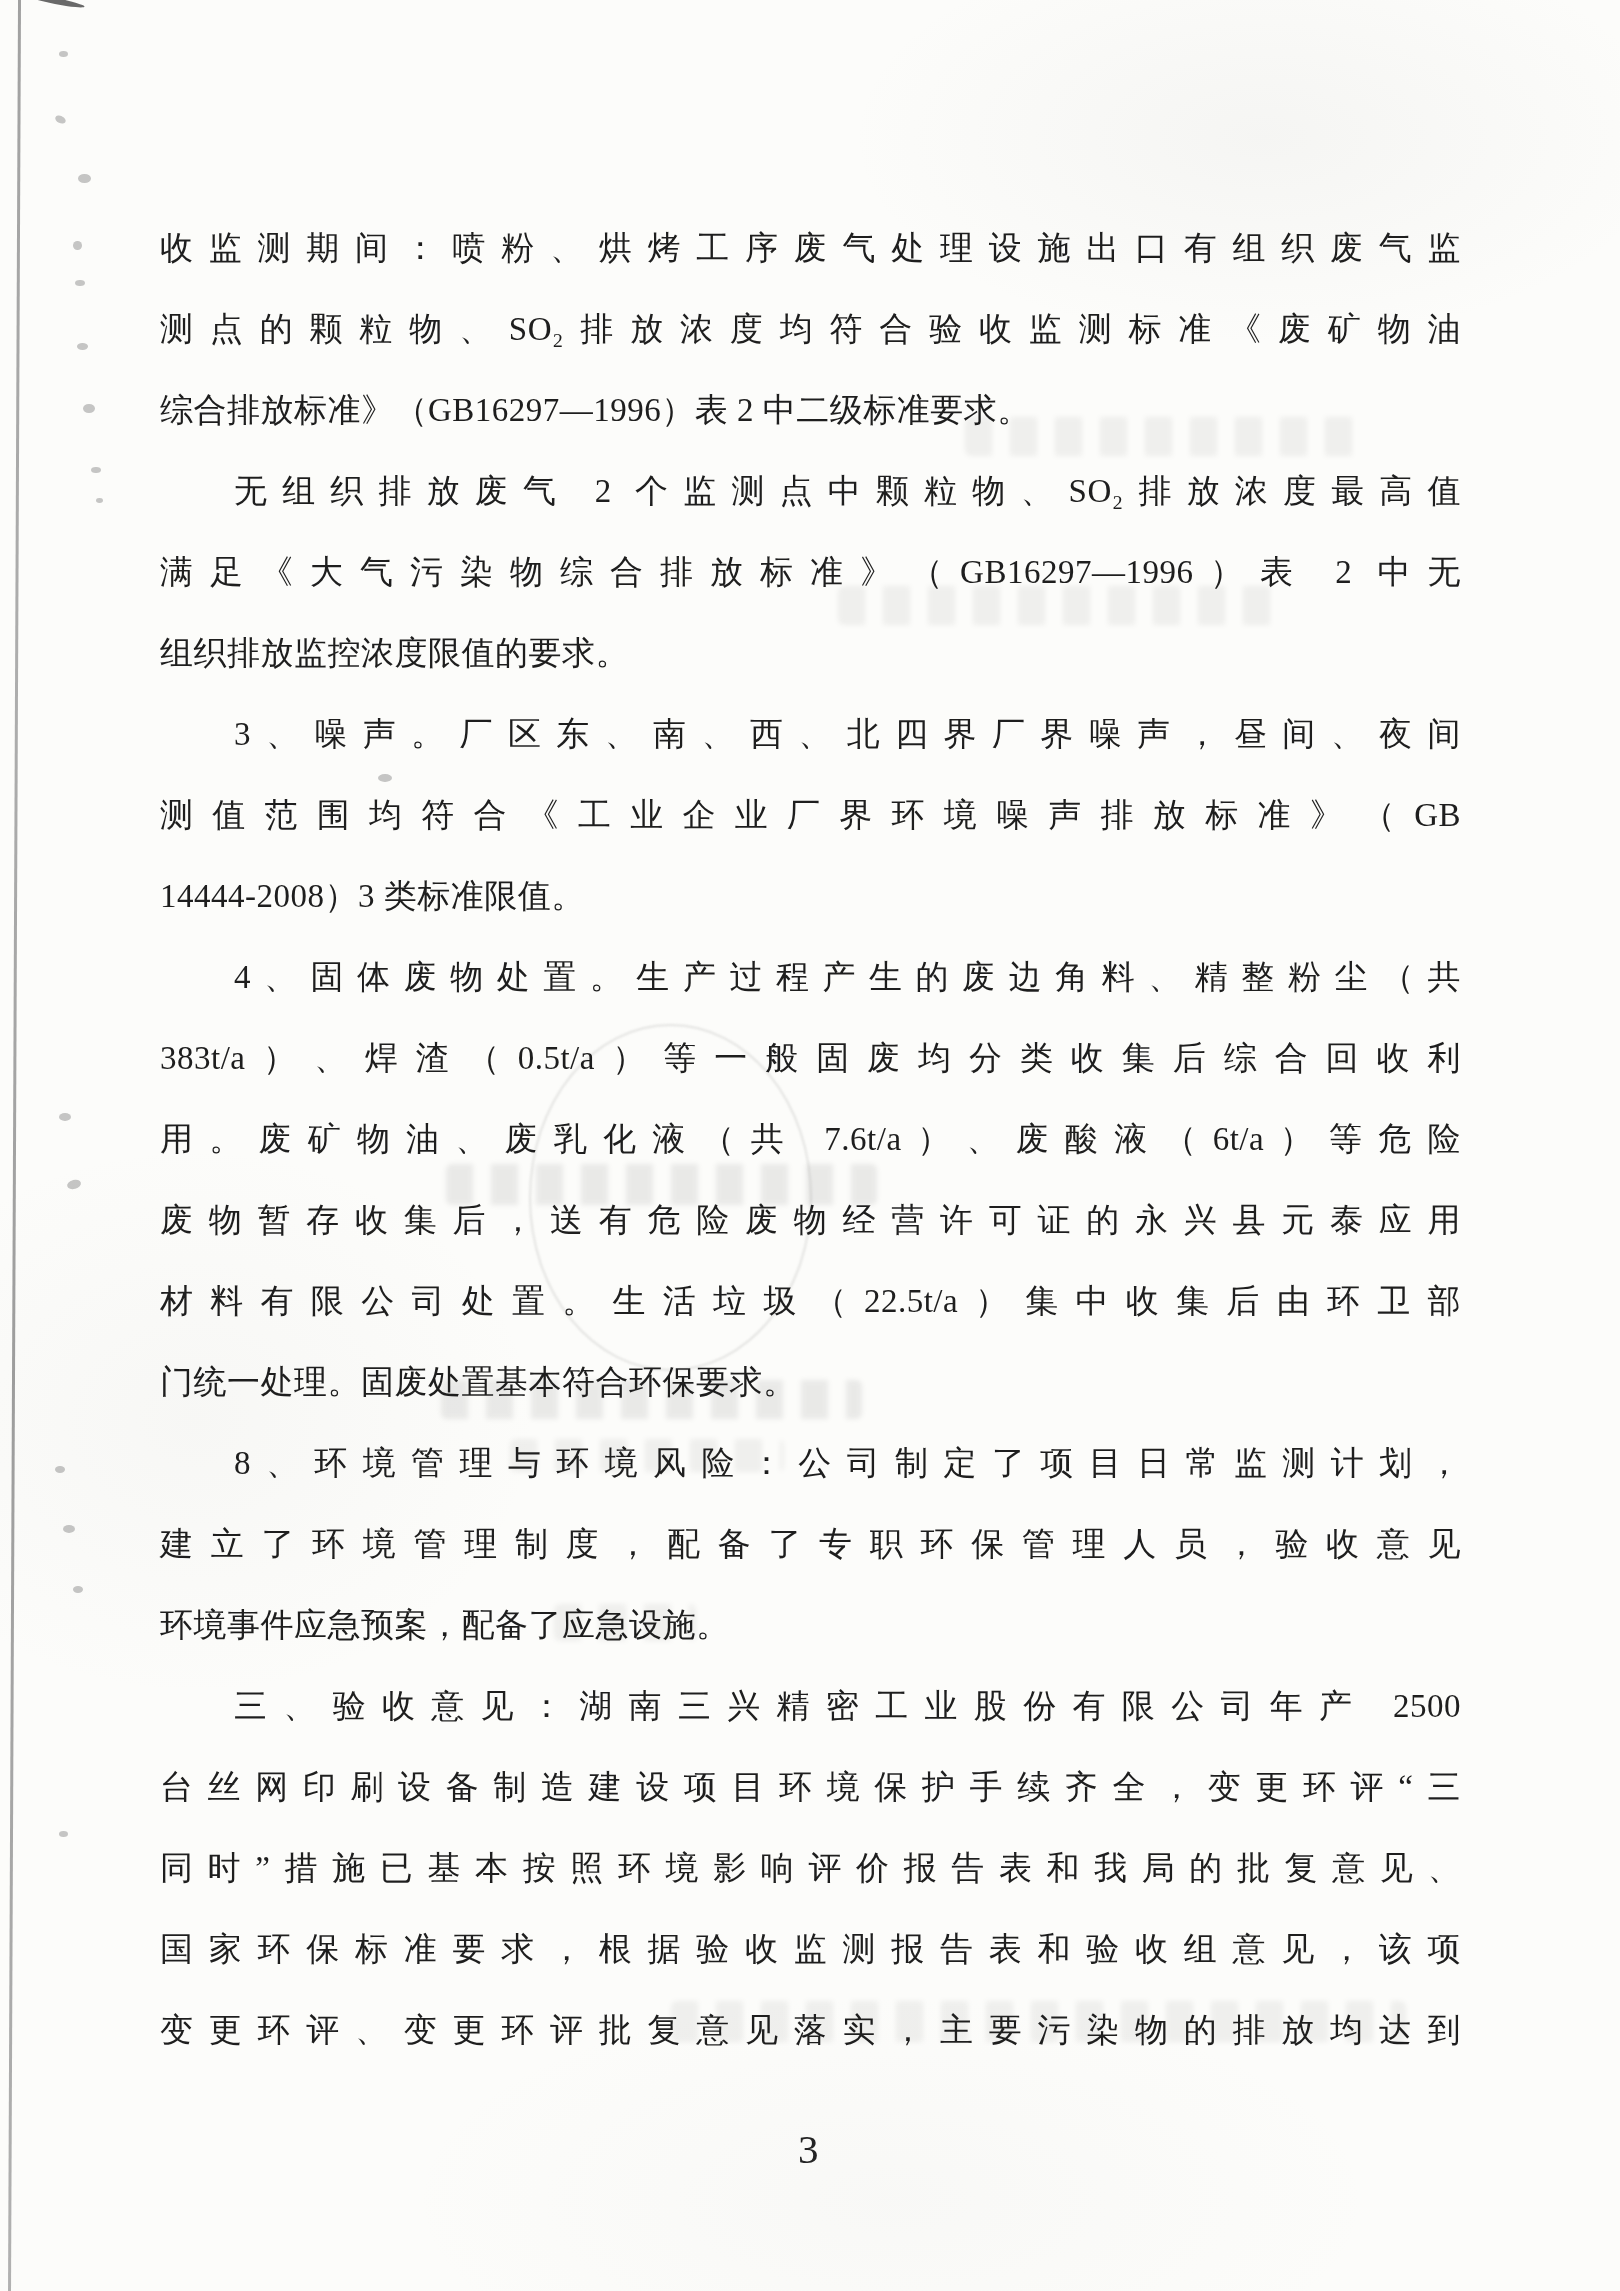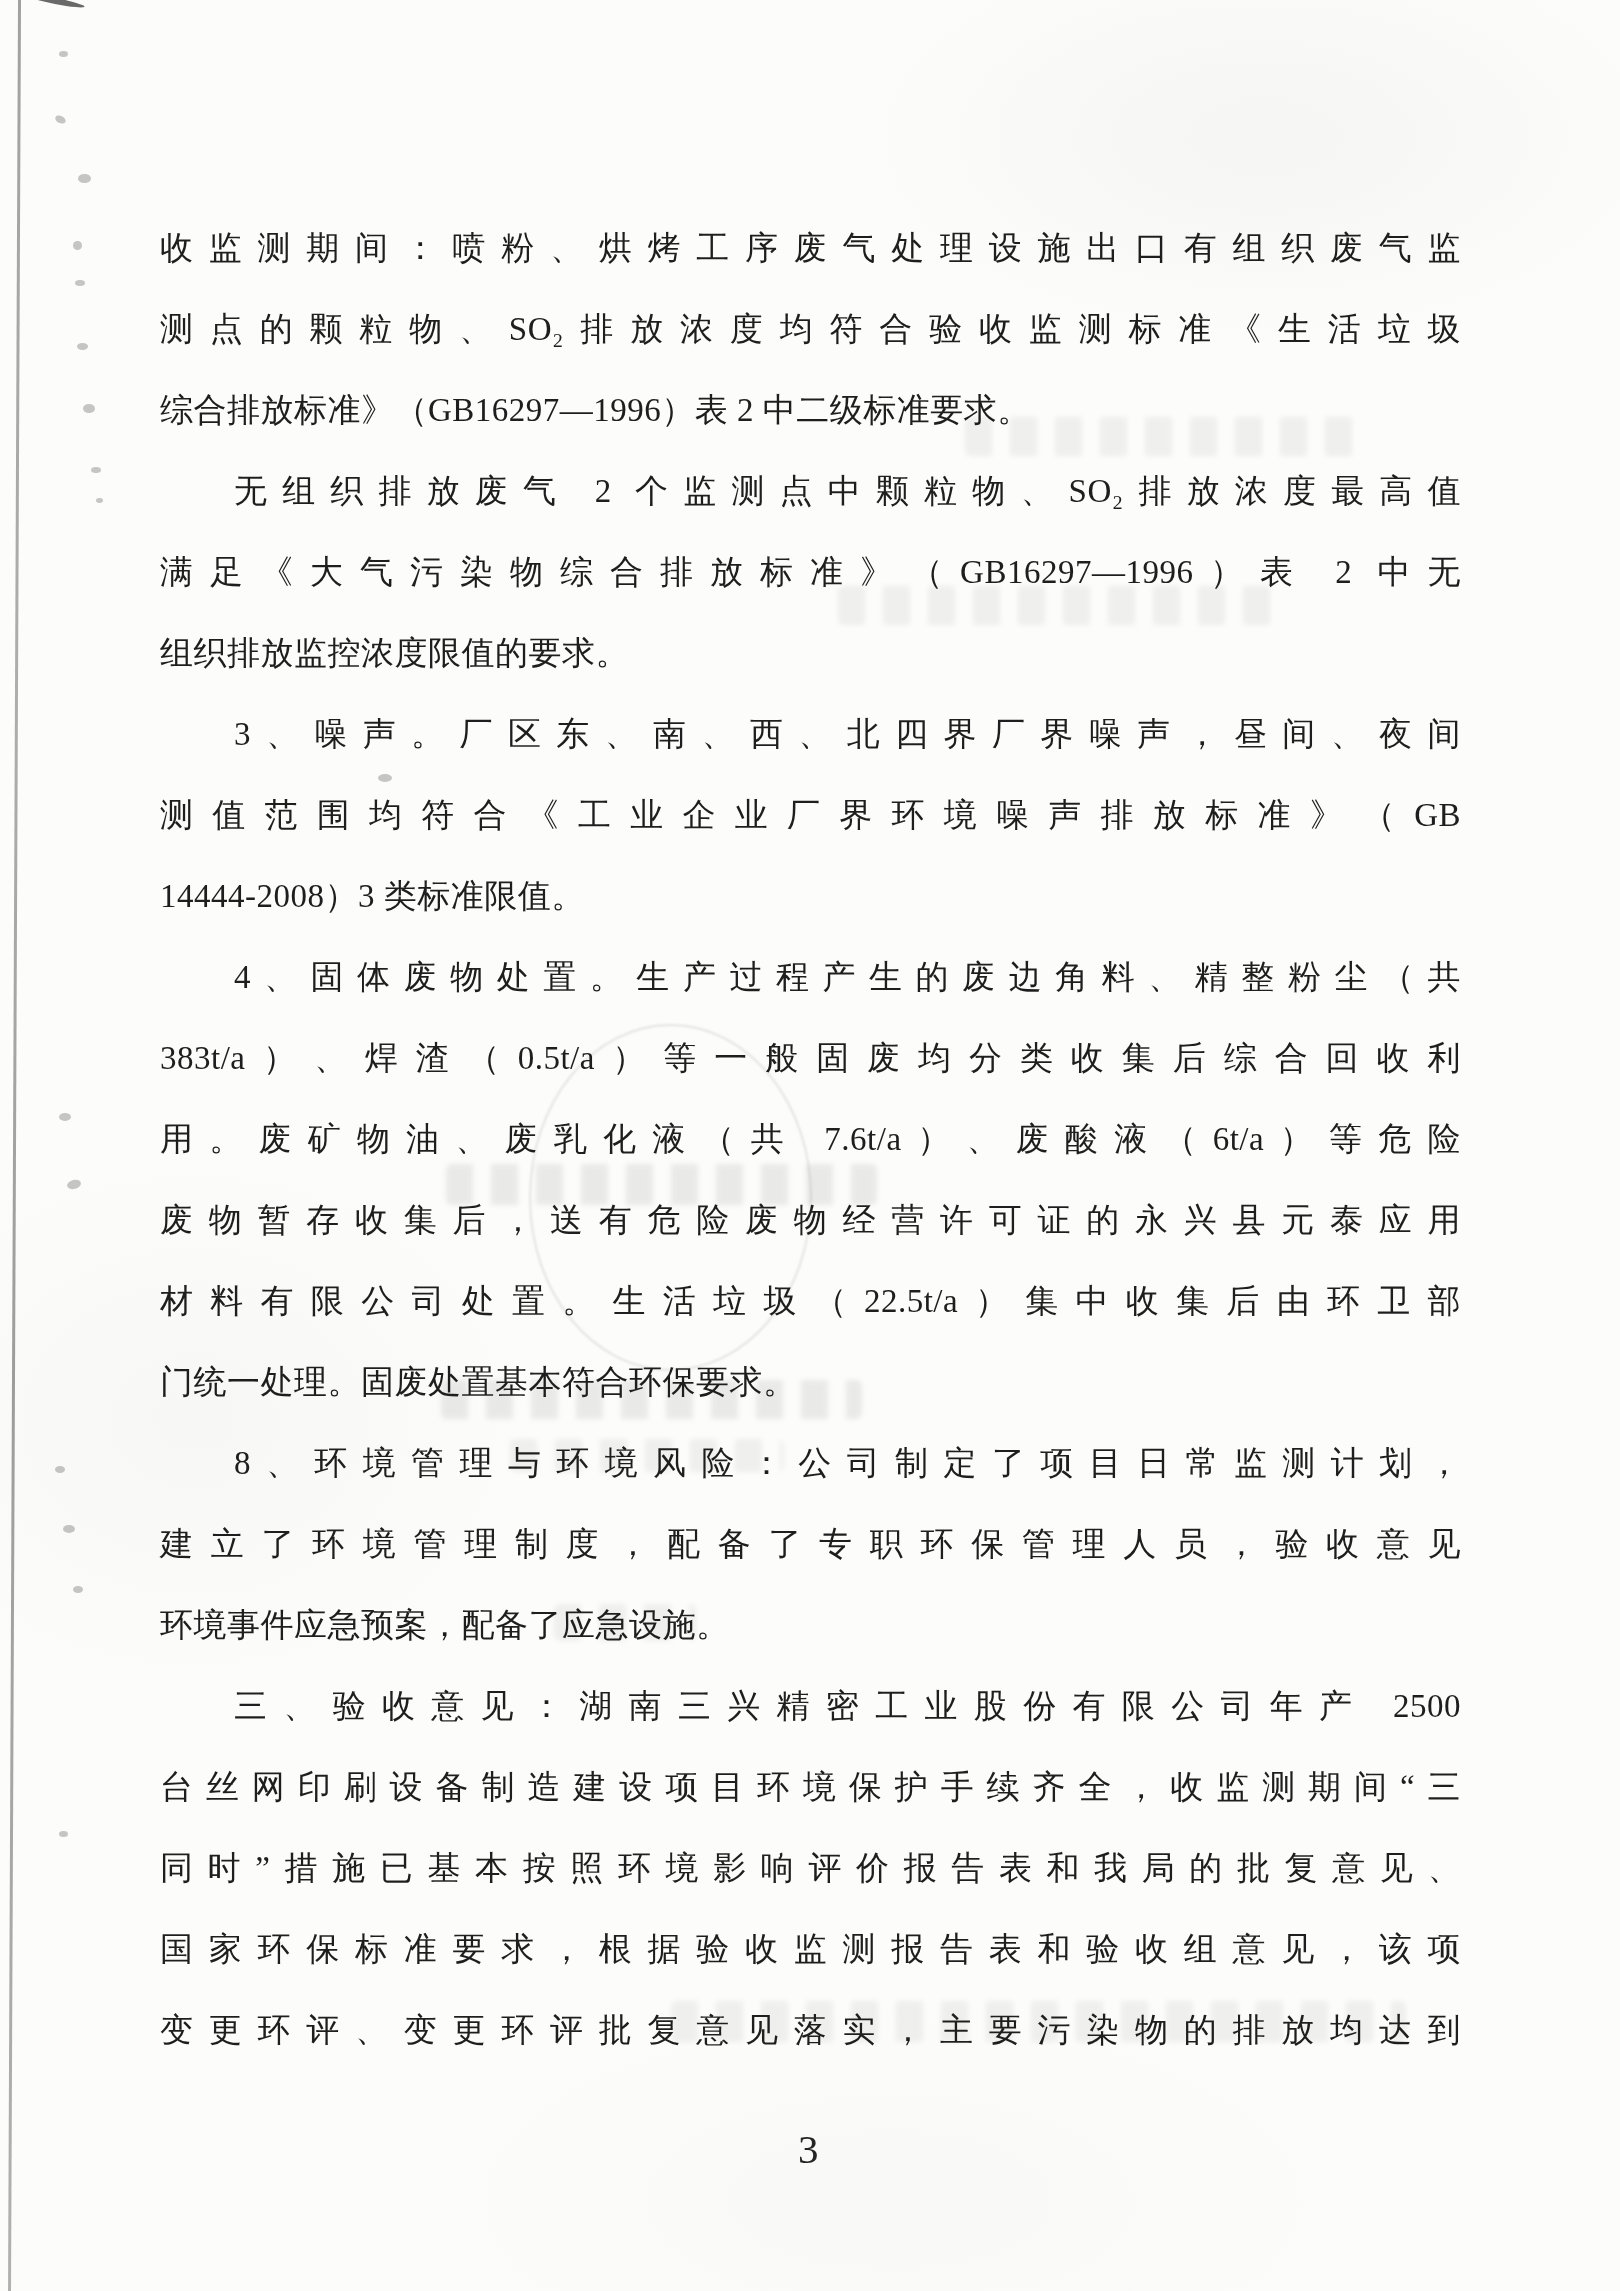--- a/index.html
+++ b/index.html
@@ -87,39 +87,39 @@
   <div class="smudge light" style="left:554px;top:1604px;width:142px;height:37px;"></div>
   <div class="smudge light" style="left:671px;top:2001px;width:735px;height:41px;"></div>
 
   <div class="stamp"></div>
   <div class="smudge" style="left:446px;top:1164px;width:431px;height:41px;"></div>
   <div class="smudge" style="left:441px;top:1380px;width:421px;height:39px;"></div>
   <div class="smudge light" style="left:510px;top:1439px;width:274px;height:33px;"></div>
 
   <div class="textblock">
     <div class="line">收监测期间：喷粉、烘烤工序废气处理设施出口有组织废气监</div>
-    <div class="line">测点的颗粒物、SO₂排放浓度均符合验收监测标准《生活垃圾</div>
+    <div class="line">测点的颗粒物、SO₂排放浓度均符合验收监测标准《废矿物油</div>
     <div class="line short">综合排放标准》（GB16297—1996）表 2 中二级标准要求。</div>
     <div class="line indent">无组织排放废气 2 个监测点中颗粒物、SO₂排放浓度最高值</div>
     <div class="line">满足《大气污染物综合排放标准》（GB16297—1996）表 2 中无</div>
     <div class="line short">组织排放监控浓度限值的要求。</div>
     <div class="line indent">3、噪声。厂区东、南、西、北四界厂界噪声，昼间、夜间</div>
     <div class="line">测值范围均符合《工业企业厂界环境噪声排放标准》（GB</div>
     <div class="line short">14444-2008）3 类标准限值。</div>
     <div class="line indent">4、固体废物处置。生产过程产生的废边角料、精整粉尘（共</div>
     <div class="line">383t/a）、焊渣（0.5t/a）等一般固废均分类收集后综合回收利</div>
     <div class="line">用。废矿物油、废乳化液（共 7.6t/a）、废酸液（6t/a）等危险</div>
     <div class="line">废物暂存收集后，送有危险废物经营许可证的永兴县元泰应用</div>
     <div class="line">材料有限公司处置。生活垃圾（22.5t/a）集中收集后由环卫部</div>
     <div class="line short">门统一处理。固废处置基本符合环保要求。</div>
     <div class="line indent">8、环境管理与环境风险：公司制定了项目日常监测计划，</div>
     <div class="line">建立了环境管理制度，配备了专职环保管理人员，验收意见</div>
     <div class="line short">环境事件应急预案，配备了应急设施。</div>
     <div class="line indent">三、验收意见：湖南三兴精密工业股份有限公司年产 2500</div>
-    <div class="line">台丝网印刷设备制造建设项目环境保护手续齐全，收监测期间“三</div>
+    <div class="line">台丝网印刷设备制造建设项目环境保护手续齐全，变更环评“三</div>
     <div class="line">同时”措施已基本按照环境影响评价报告表和我局的批复意见、</div>
     <div class="line">国家环保标准要求，根据验收监测报告表和验收组意见，该项</div>
     <div class="line">变更环评、变更环评批复意见落实，主要污染物的排放均达到</div>
   </div>
 
   <div class="pagenum">3</div>
 
 </div>
 
 

